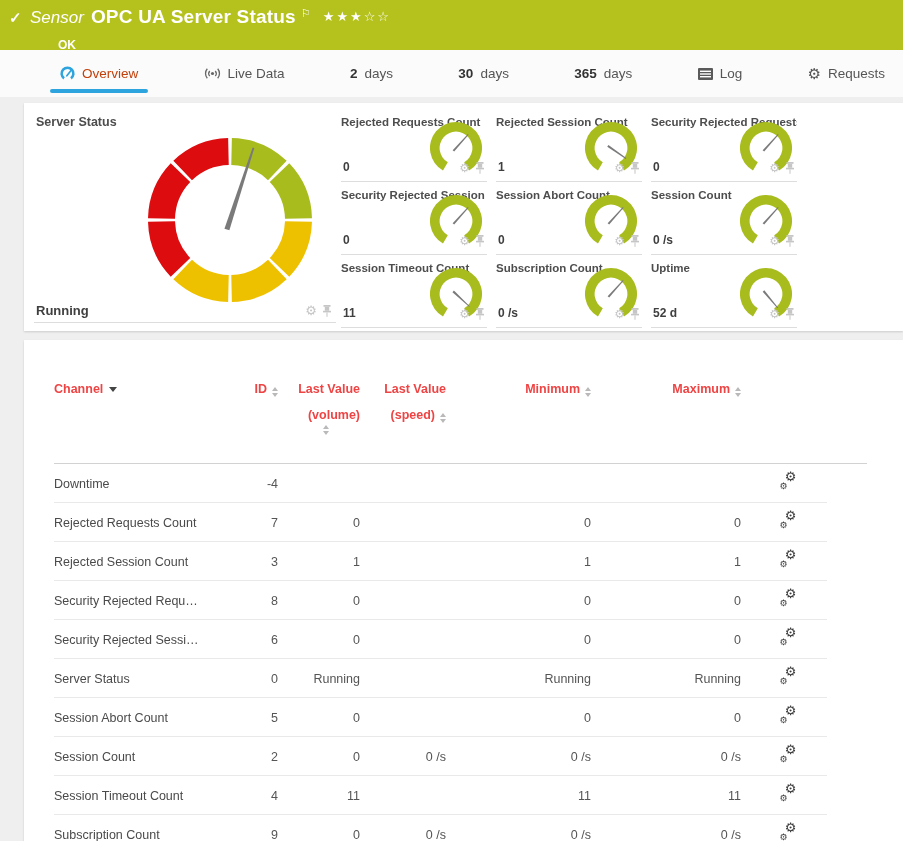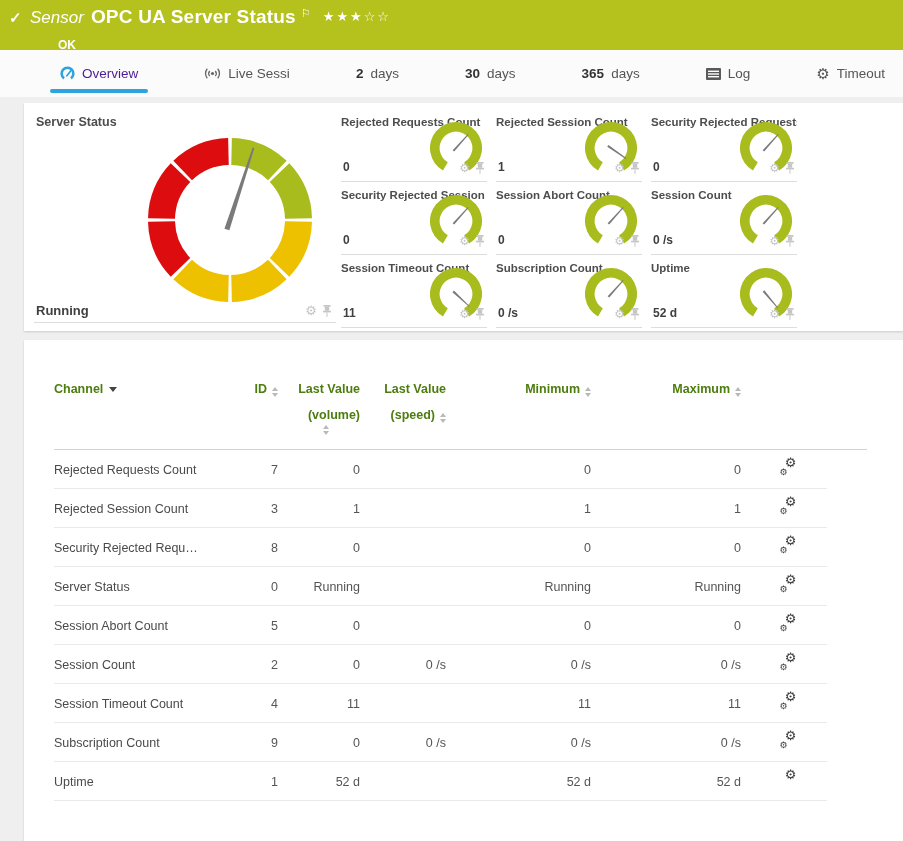--- a/index.html
+++ b/index.html
@@ -13,21 +13,21 @@
   .hdr .kind{font-style:italic;font-size:17px;margin-right:7px}
   .hdr .ttl{font-weight:bold;font-size:19px;letter-spacing:.2px}
   .hdr .flag{font-size:11px;margin-left:5px;position:relative;top:-6px;cursor:pointer}
   .hdr .stars{font-size:13px;letter-spacing:2px;margin-left:12px;position:relative;top:-2px;cursor:pointer}
   .hdr .status{margin-left:48px;font-size:12px;font-weight:bold;margin-top:10px}
 
   
   .tabs{height:47px;background:#fbfbfb;display:flex;align-items:center;justify-content:space-between;padding:0 8px 0 50px}
   .tab{display:flex;align-items:center;gap:7px;font-size:13.5px;color:#555;height:47px;padding:0 10px;position:relative;cursor:pointer;white-space:nowrap}
   .tab .num{font-weight:bold;color:#333}
-  .tab.active{color:#4c1d95}
+  .tab.active{color:#c2410c}
   .tab.active::after{content:"";position:absolute;left:0;right:0;bottom:4px;height:4px;background:#2da4dd;border-radius:2px}
   .tab .gi{font-size:15px;color:#555;line-height:1}
 
   
   .panel{position:absolute;left:24px;right:0;background:#fff;box-shadow:0 1px 2px rgba(0,0,0,.15)}
   .panel1{top:103px;height:228px}
   .panel2{top:340px;height:501px}
 
   
   .main-tile{position:absolute;left:10px;top:6px;width:302px;height:214px;border-bottom:1px solid #ddd}
@@ -43,21 +43,21 @@
   .mini-grid{position:absolute;left:317px;top:6px;display:grid;grid-template-columns:repeat(3,146px);column-gap:9px;grid-auto-rows:73px}
   .mini{position:relative;border-bottom:1px solid #ddd}
   .mini .lbl{font-size:11.5px;font-weight:bold;color:#4d4d4d;padding-top:7px;white-space:nowrap;overflow:hidden}
   .mini svg.mgauge{position:absolute;right:4px;top:12px}
   .mini .val{position:absolute;left:2px;bottom:7px;font-size:12px;font-weight:bold;color:#3f3f3f}
   .mini .tile-icons{position:absolute;right:2px;bottom:7px}
   .mini .tile-icons .gear{font-size:12px}
 
   
   table{border-collapse:collapse;margin:38px 30px 0 30px;width:813px;table-layout:fixed}
-  th{color:#4d7c0f;font-size:12.5px;font-weight:bold;text-align:right;vertical-align:top;padding:4px 8px 14px 0;cursor:pointer}
+  th{color:#ef4444;font-size:12.5px;font-weight:bold;text-align:right;vertical-align:top;padding:4px 8px 28px 0;cursor:pointer}
   th.ch{text-align:left;padding-left:0}
   th .h2{margin-top:12px}
   td{font-size:12.5px;color:#555;text-align:right;padding:10px 8px 9px 0;border-top:1px solid #e9e9e9}
   tr.hdr-row th{border-bottom:1px solid #d2d2d2}
   td.ch{text-align:left;color:#4a4a4a;padding-left:0}
   td.set{text-align:center;padding-right:0}
   tbody tr:last-child td{border-bottom:1px solid #e9e9e9}
 
   .sort{display:inline-flex;flex-direction:column;gap:2px;margin-left:5px;vertical-align:2px}
   .sort i{width:0;height:0;border-left:3.5px solid transparent;border-right:3.5px solid transparent}
@@ -94,21 +94,21 @@
       </span>
       <span>Overview</span>
     </div>
     <div class="tab">
       <span style="display: inline-flex;">
         <svg width="17" height="13" viewBox="0 0 18 14">
           <circle cx="9" cy="7" r="1.7" fill="#666"></circle>
           <path d="M6 4.3 a4.2 4.2 0 0 0 0 5.4 M12 4.3 a4.2 4.2 0 0 1 0 5.4 M3.4 1.9 a7.8 7.8 0 0 0 0 10.2 M14.6 1.9 a7.8 7.8 0 0 1 0 10.2" fill="none" stroke="#666" stroke-width="1.4"></path>
         </svg>
       </span>
-      <span>Live Sessi</span>
+      <span>Live Data</span>
     </div>
     <div class="tab">
       <span class="num">2</span>
       <span>days</span>
     </div>
     <div class="tab">
       <span class="num">30</span>
       <span>days</span>
     </div>
     <div class="tab">
@@ -123,21 +123,21 @@
           <rect x="2" y="5.3" width="11" height="1.4" fill="#fff"></rect>
           <rect x="2" y="8" width="11" height="1.4" fill="#fff"></rect>
         </svg>
       </span>
       <span>Log</span>
     </div>
     <div class="tab">
       <span style="display: inline-flex;">
         <span class="gi">⚙</span>
       </span>
-      <span>Timeout</span>
+      <span>Requests</span>
     </div>
   </nav>
 
 <section class="panel panel1">
   <div class="main-tile">
     <div class="tile-label">Server Status</div>
     <svg class="gauge" id="mainGauge" width="166" height="166">
         <path d="M84.86 1.02 A82 82 0 0 1 139.65 23.72 L121.00 43.24 A55 55 0 0 0 84.25 28.01 Z" fill="#a9bc1e"></path>
         <path d="M142.28 26.35 A82 82 0 0 1 164.98 81.14 L137.99 81.75 A55 55 0 0 0 122.76 45.00 Z" fill="#a9bc1e"></path>
         <path d="M164.98 84.86 A82 82 0 0 1 142.28 139.65 L122.76 121.00 A55 55 0 0 0 137.99 84.25 Z" fill="#eec100"></path>
@@ -374,20 +374,30 @@
           <th><span>Maximum</span><span class="sort">
               <i class="up"></i>
               <i class="dn"></i>
             </span></th>
           <th></th>
           <th></th>
         </tr>
       </thead>
     <tbody id="tbody">
         <tr>
+          <td class="ch">Downtime</td>
+          <td>-4</td>
+          <td></td>
+          <td></td>
+          <td></td>
+          <td></td>
+          <td class="set"><span class="gear2"><span class="gbig">⚙</span><span class="gsmall">⚙</span></span></td>
+          <td style="border: none;"></td>
+        </tr>
+        <tr>
           <td class="ch">Rejected Requests Count</td>
           <td>7</td>
           <td>0</td>
           <td></td>
           <td>0</td>
           <td>0</td>
           <td class="set"><span class="gear2"><span class="gbig">⚙</span><span class="gsmall">⚙</span></span></td>
           <td style="border: none;"></td>
         </tr>
         <tr>
@@ -404,20 +414,30 @@
           <td class="ch">Security Rejected Requ…</td>
           <td>8</td>
           <td>0</td>
           <td></td>
           <td>0</td>
           <td>0</td>
           <td class="set"><span class="gear2"><span class="gbig">⚙</span><span class="gsmall">⚙</span></span></td>
           <td style="border: none;"></td>
         </tr>
         <tr>
+          <td class="ch">Security Rejected Sessi…</td>
+          <td>6</td>
+          <td>0</td>
+          <td></td>
+          <td>0</td>
+          <td>0</td>
+          <td class="set"><span class="gear2"><span class="gbig">⚙</span><span class="gsmall">⚙</span></span></td>
+          <td style="border: none;"></td>
+        </tr>
+        <tr>
           <td class="ch">Server Status</td>
           <td>0</td>
           <td>Running</td>
           <td></td>
           <td>Running</td>
           <td>Running</td>
           <td class="set"><span class="gear2"><span class="gbig">⚙</span><span class="gsmall">⚙</span></span></td>
           <td style="border: none;"></td>
         </tr>
         <tr>

